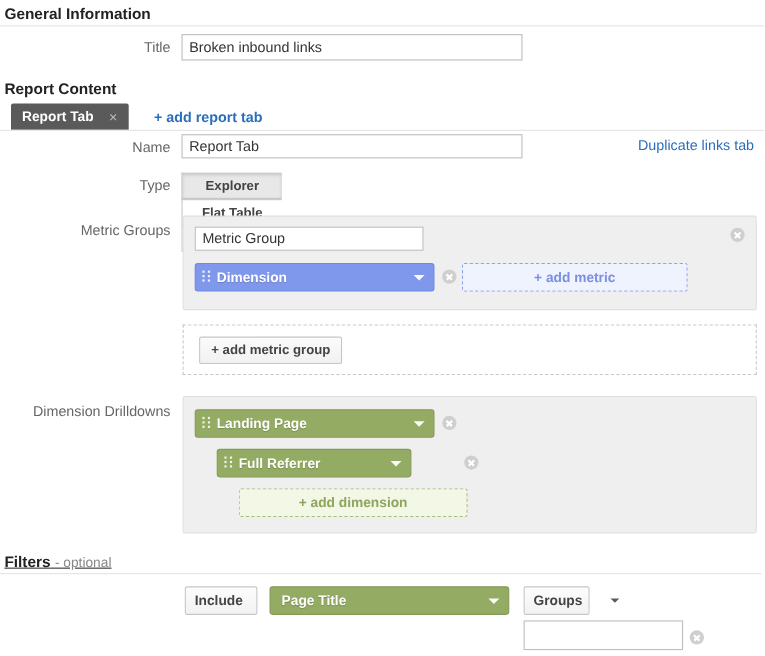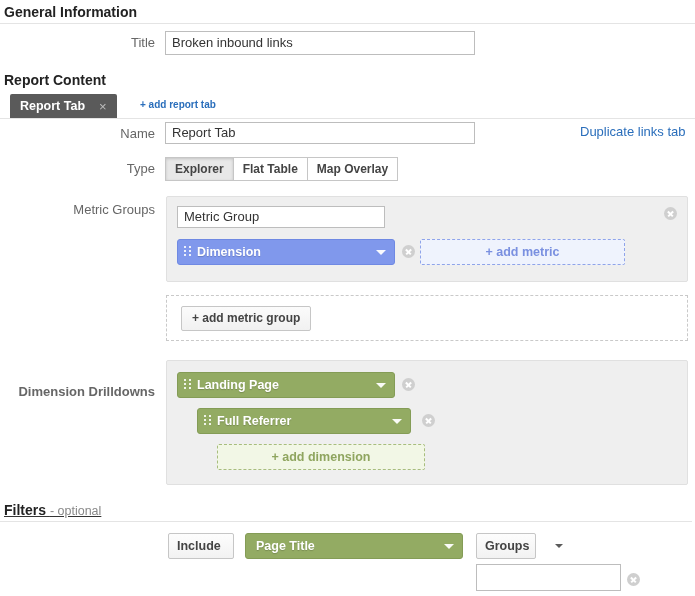--- a/index.html
+++ b/index.html
@@ -60,21 +60,21 @@
     padding: 0 6px;
     font-family: "Liberation Sans", sans-serif;
     font-size: 13px;
     color: #333333;
     box-sizing: border-box;
     outline: none;
   }
   .text-input::placeholder { color: #9a9a9a; }
 
   
-  .segmented { display: inline-flex; }
+  .segmented { display: inline-flex; flex-direction: column; }
   .seg-btn {
     border: 1px solid #c6c6c6;
     border-right: none;
     background: #ffffff;
     font-family: "Liberation Sans", sans-serif;
     font-size: 12px;
     font-weight: bold;
     color: #444444;
     padding: 0 9px;
     height: 24px;
@@ -225,21 +225,21 @@
   }
   .tab-pill .tab-x {
     color: #bdbdbd;
     margin-left: 14px;
     font-weight: normal;
     font-size: 13px;
     cursor: pointer;
   }
   .link {
     color: #2a6ebb;
-    font-size: 10px;
+    font-size: 13px;
     font-weight: bold;
     cursor: pointer;
     text-decoration: none;
   }
   .link.plain { font-weight: normal; font-size: 13px; }
 
   
   .mini-select {
     display: inline-flex;
     align-items: center;
@@ -320,38 +320,38 @@
   </div>
   <div class="x-circle" style="position:absolute;left:235px;top:48px;"></div>
 
   <div class="add-dashed metric" style="position:absolute;left:253px;top:42px;width:205px;">+ add metric</div>
 </div>
 
 <div class="abs dashed-wrap" style="left:166px;top:295px;width:522px;height:46px;">
   <button class="grey-btn">+ add metric group</button>
 </div>
 
-<div class="abs row-label" style="left:0;top:380px;width:155px;font-weight:bold;">Dimension Drilldowns</div>
+<div class="abs row-label" style="left:0;top:362px;width:155px;">Dimension Drilldowns</div>
 
 <div class="abs panel" style="left:166px;top:360px;width:522px;height:125px;">
   <div class="chip dimension" style="position:absolute;left:10px;top:11px;width:218px;">
     <span class="grip">
         <i></i>
         <i></i>
         <i></i>
         <i></i>
         <i></i>
         <i></i>
       </span>
     <span class="chip-label">Landing Page</span>
     <span class="caret-w"></span>
   </div>
   <div class="x-circle" style="position:absolute;left:235px;top:17px;"></div>
 
-  <div class="chip dimension" style="position:absolute;left:30px;top:47px;width:214px;">
+  <div class="chip dimension" style="position:absolute;left:30px;top:47px;width:177px;">
     <span class="grip">
         <i></i>
         <i></i>
         <i></i>
         <i></i>
         <i></i>
         <i></i>
       </span>
     <span class="chip-label">Full Referrer</span>
     <span class="caret-w"></span>

